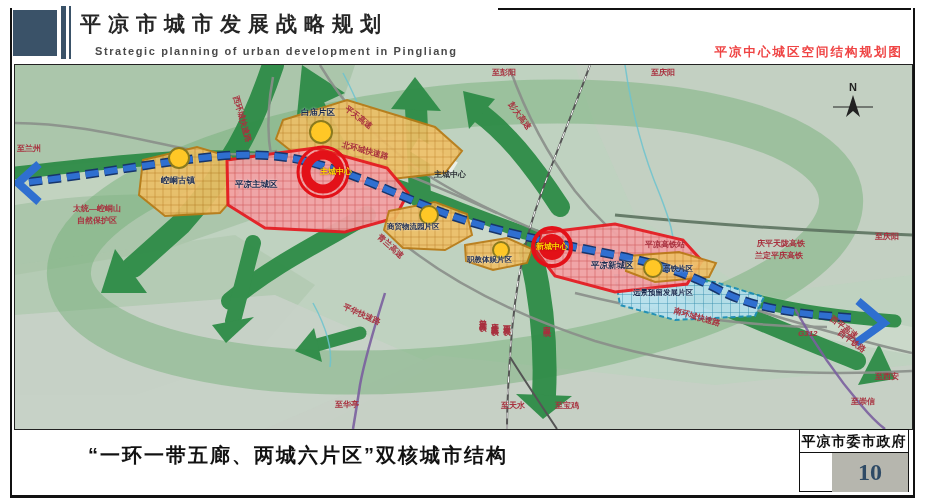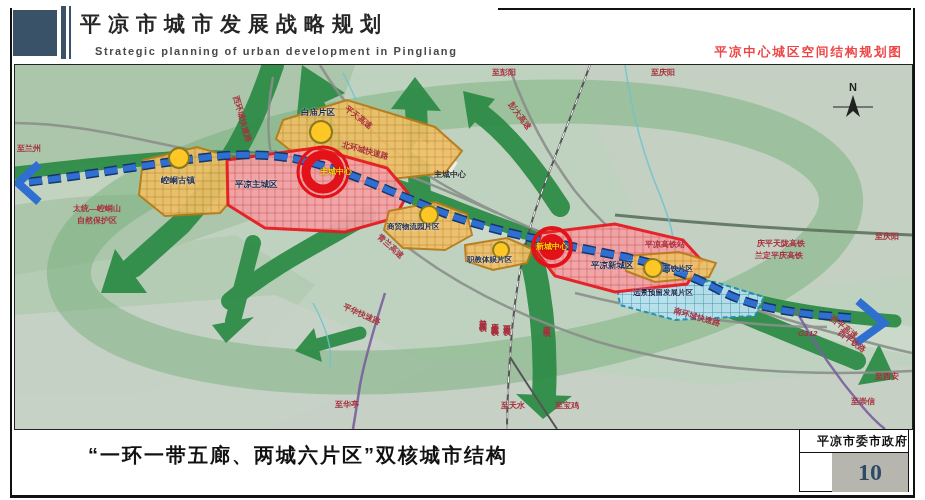--- a/index.html
+++ b/index.html
@@ -27,21 +27,21 @@
   .ml.dark{color:#30343a;}
   .ml.zone{color:#1a2a4e;font-size:8.5px;text-shadow:0 0 2px rgba(255,255,255,.85);}
   .ml.yel{color:#ffd800;font-size:8px;text-shadow:0 0 2px rgba(120,0,0,.8);}
   .ml.vert{writing-mode:vertical-rl;letter-spacing:1px;font-size:7.5px;line-height:1;}
   .ml.rot{transform-origin:left top;}
   
   .caption{position:absolute;left:88px;top:442px;font-size:20px;font-weight:bold;color:#111;
            letter-spacing:2px;white-space:nowrap;text-align:center;}
   .infobox{position:absolute;left:799px;top:429px;width:110px;height:63px;border:1px solid #111;
            box-sizing:border-box;background:#fff;}
-  .infobox .agency{height:22px;line-height:22px;text-align:right;font-size:12px;font-weight:bold;
+  .infobox .agency{height:22px;line-height:22px;text-align:center;font-size:14px;font-weight:bold;
                    color:#111;border-bottom:1px solid #111;letter-spacing:1px;}
   .infobox .pageno{height:39px;background:#b6b6ae;text-align:center;line-height:39px;
                    font-family:"Liberation Serif",serif;font-size:24px;font-weight:bold;color:#2e4a66;margin-left:32px;}
 </style>
 </head>
 <body>
 
 <div class="frame"></div>
 <div class="frame-top"></div>
 

